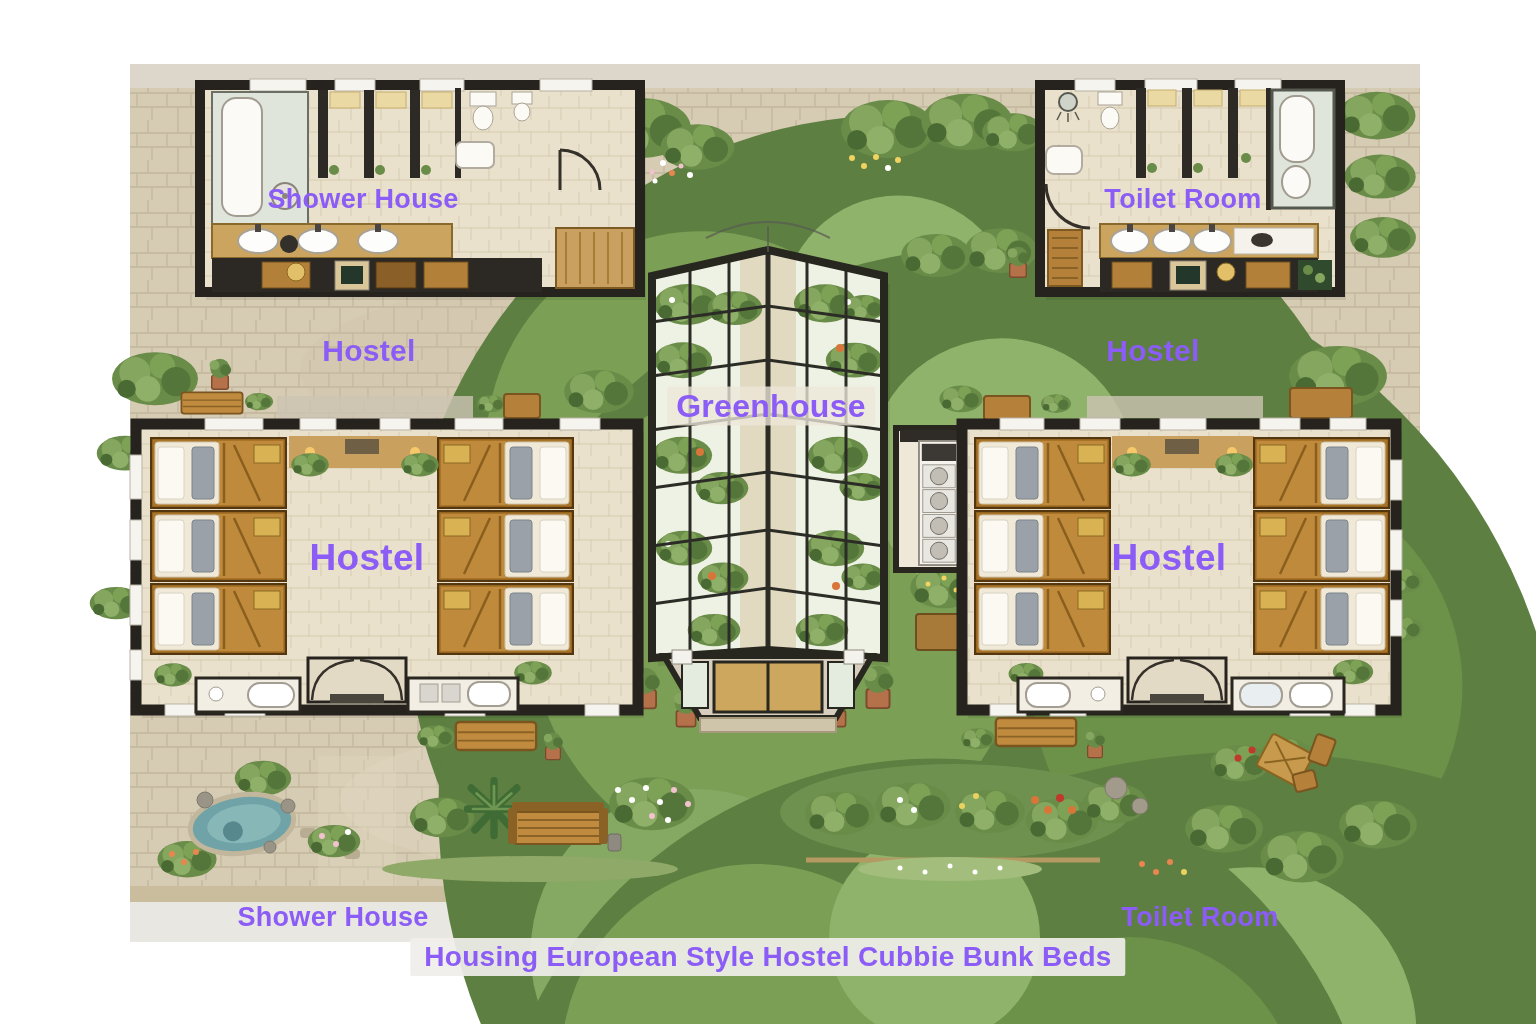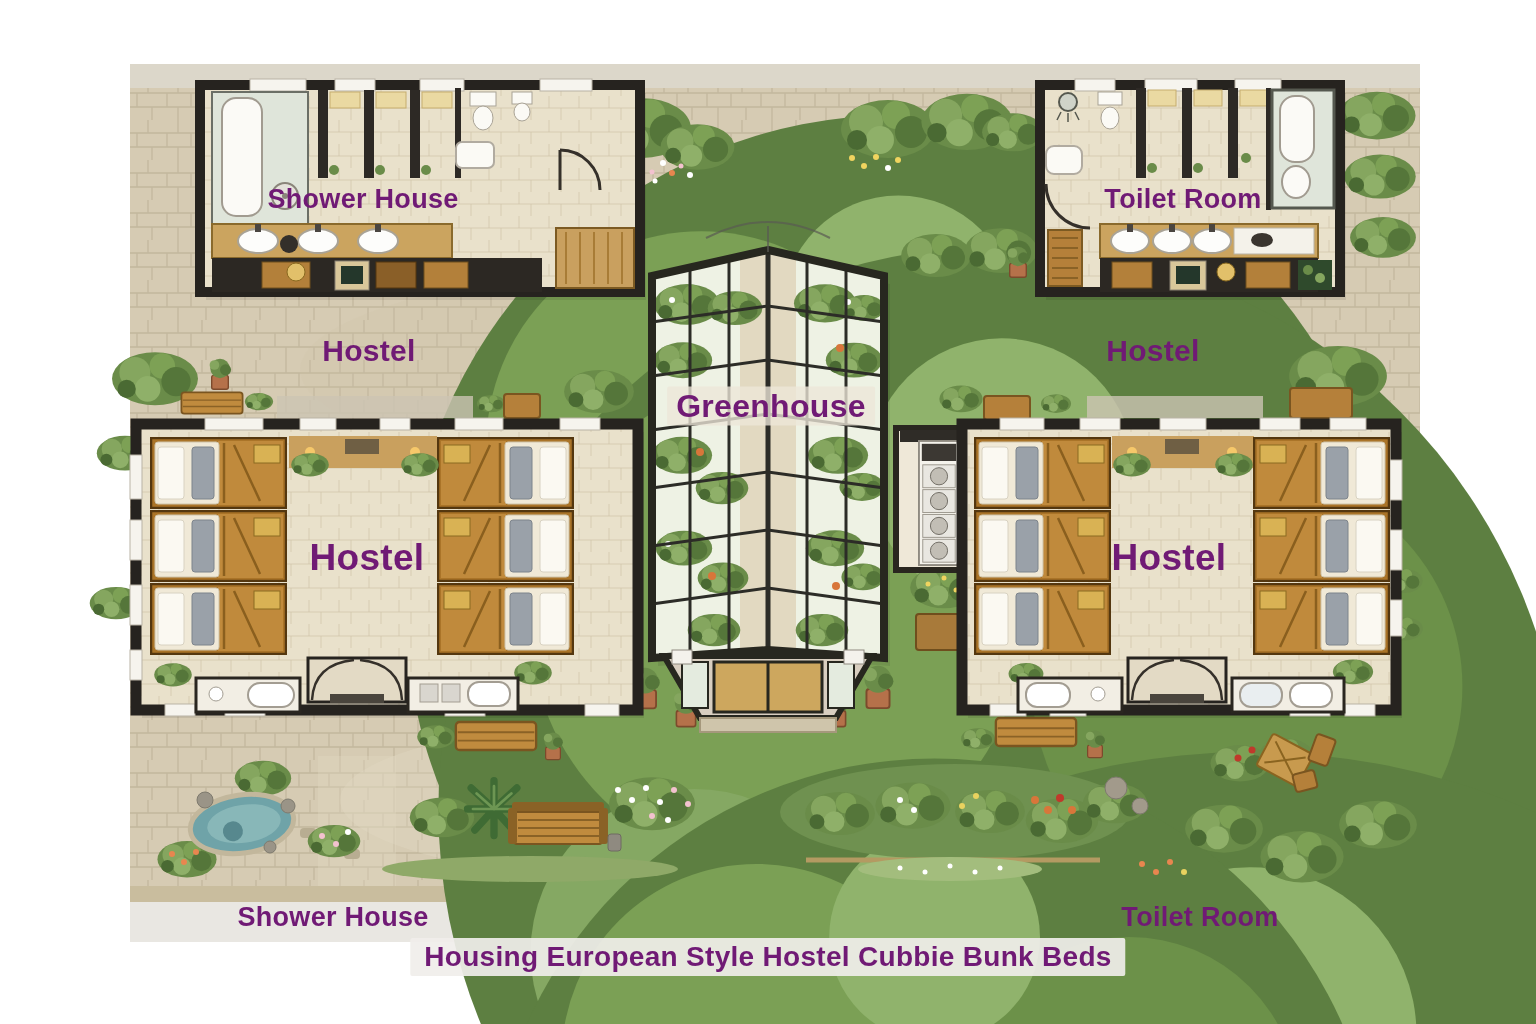--- a/index.html
+++ b/index.html
@@ -1,19 +1,19 @@
 <!DOCTYPE html>
 <html><head>
 <meta charset="utf-8">
 <style>
   html,body{margin:0;padding:0;background:#ffffff}
   #stage{position:relative;width:1536px;height:1024px;overflow:hidden;
          font-family:"Liberation Sans",sans-serif;background:#fff}
   #art{position:absolute;left:0;top:0}
-  .lbl{position:absolute;transform:translate(-50%,-50%);color:#701a75;
+  .lbl{position:absolute;transform:translate(-50%,-50%);color:#8b5cf6;
        font-weight:600;white-space:nowrap;letter-spacing:.3px}
   .lbl-top{font-size:27px}
   .lbl-court{font-size:30px}
   .lbl-room{font-size:37px}
   .lbl-green{font-size:32px;font-weight:700;background:rgba(237,231,216,.78);padding:1px 9px;border-radius:2px}
   .lbl-foot{font-size:27px}
   .lbl-caption{font-size:28px;background:rgba(240,238,234,.92);padding:3px 14px;border-radius:2px}
 </style>
 </head>
 <body>

